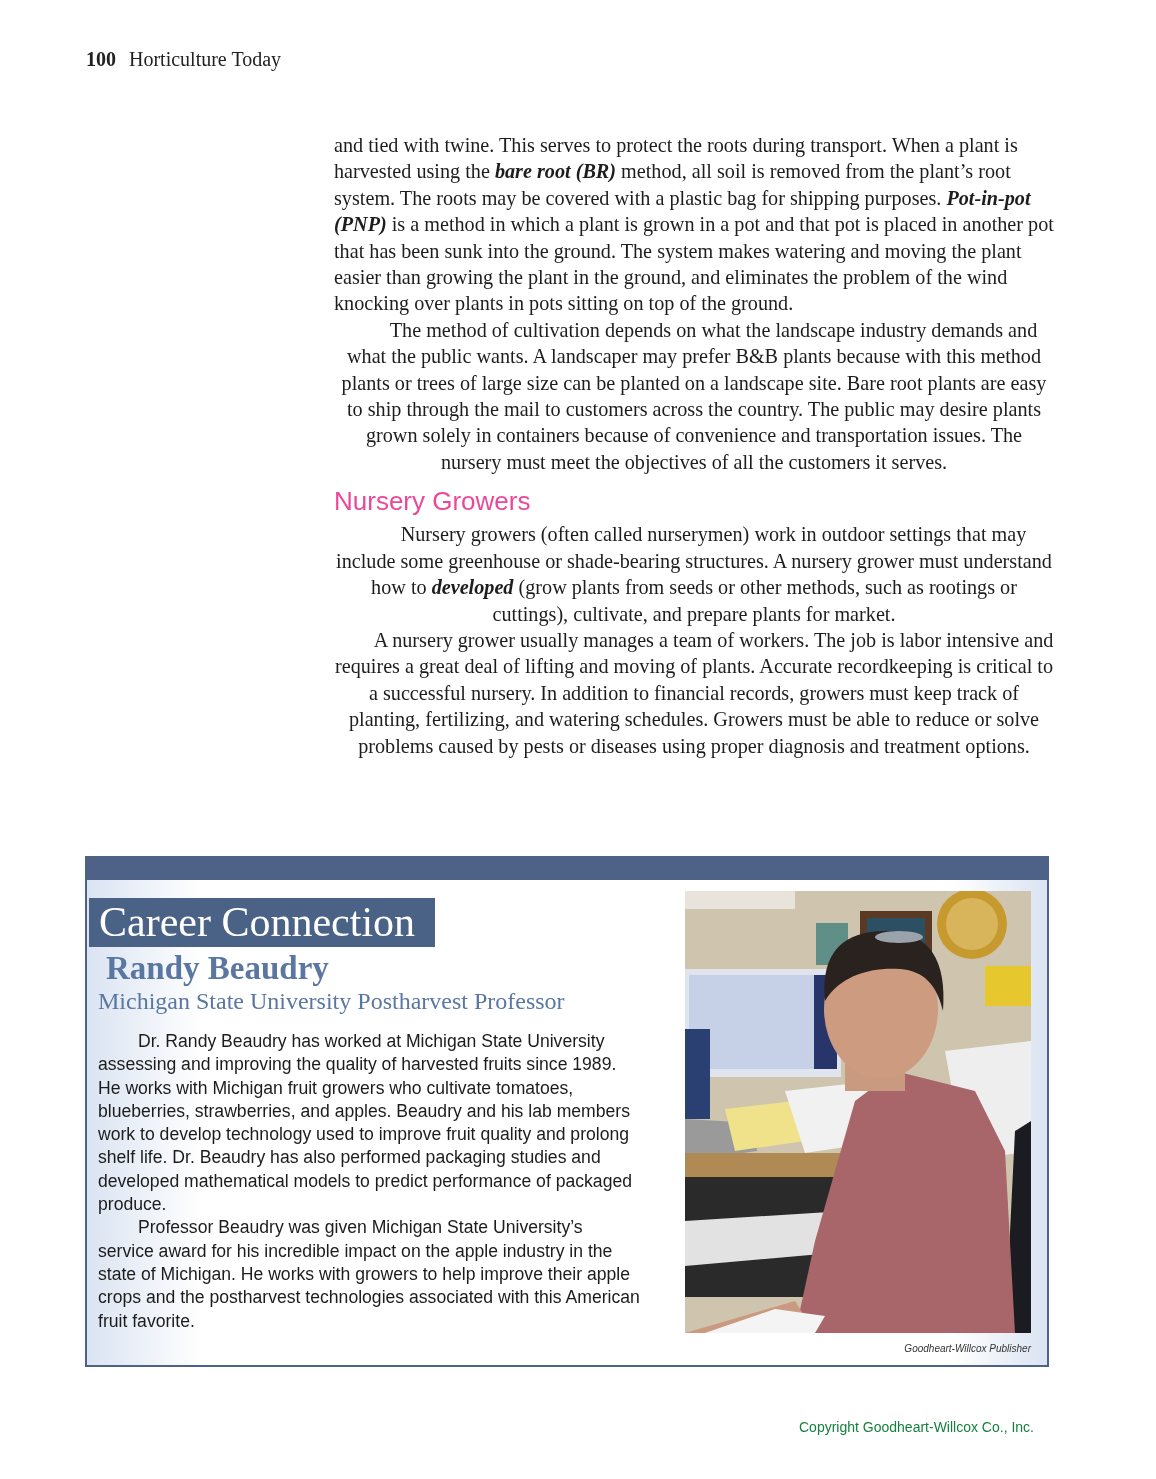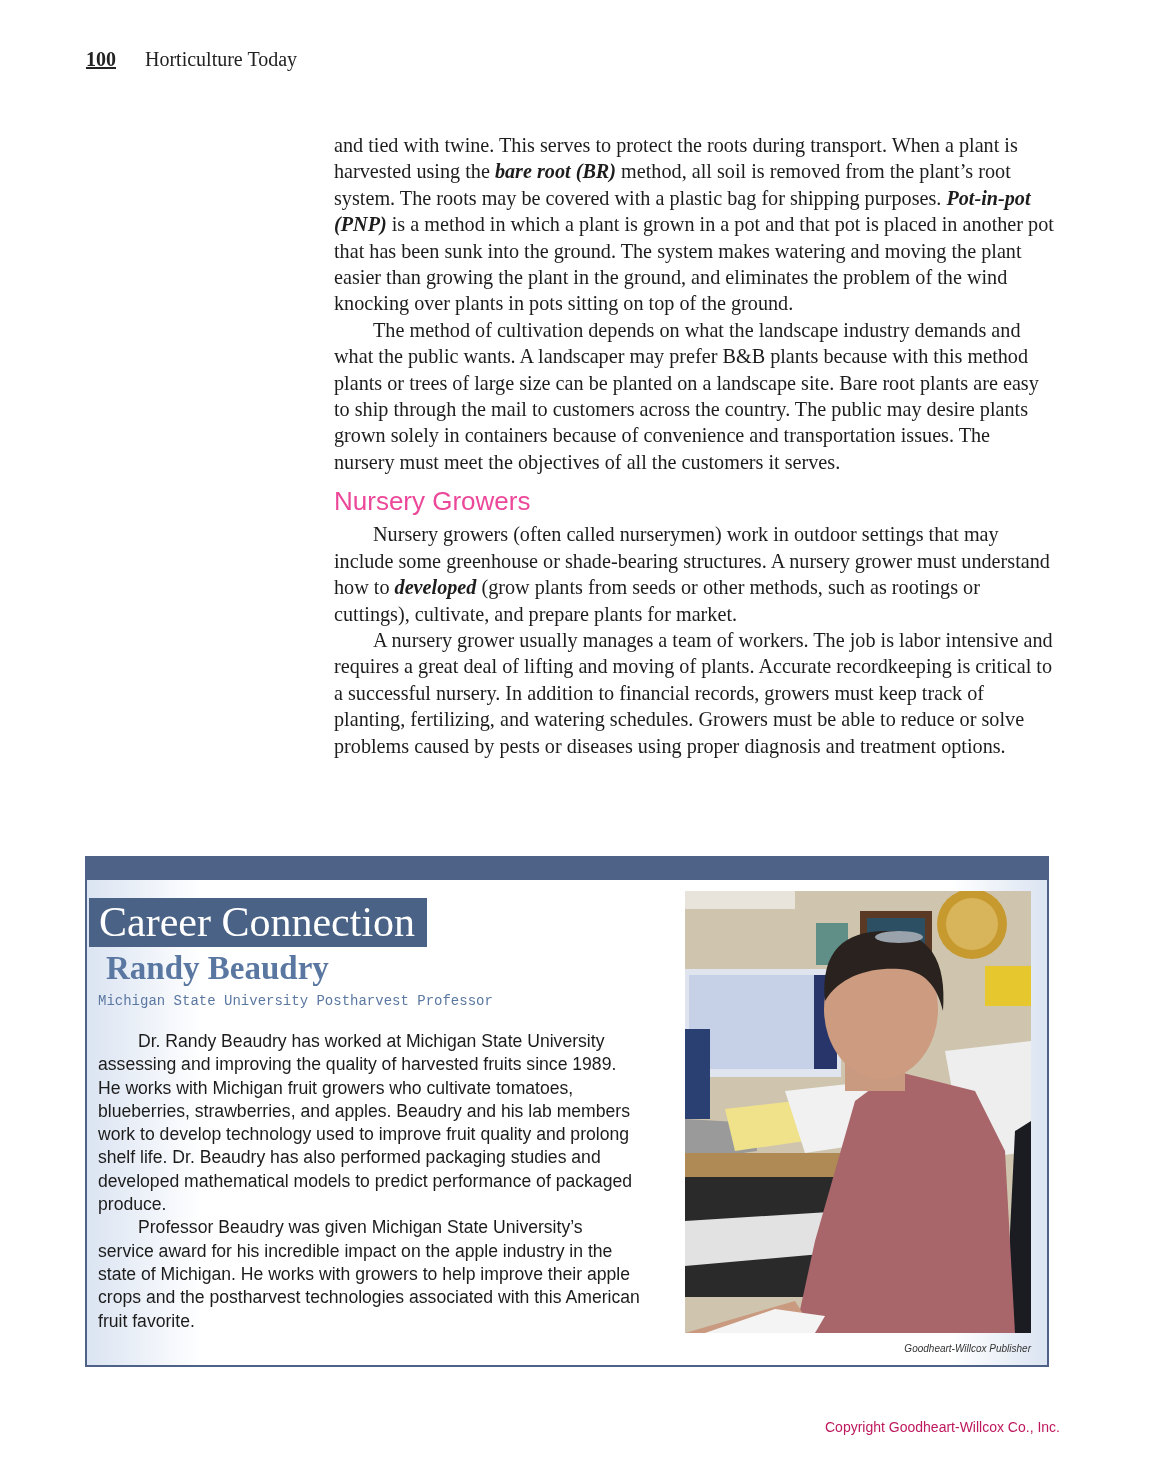--- a/index.html
+++ b/index.html
@@ -1,36 +1,36 @@
 <!DOCTYPE html>
 <html><head>
 <meta charset="utf-8">
 <style>
   html, body { margin: 0; padding: 0; background: #ffffff; }
   body { width: 1156px; height: 1479px; position: relative; overflow: hidden; }
   .running-head { position: absolute; left: 86px; top: 48px; font-family: "Liberation Serif", serif; font-size: 20px; color: #222; }
-  .running-head .pg { font-weight: bold; margin-right: 24px; text-decoration: underline; }
+  .running-head .pg { font-weight: bold; margin-right: 8px; }
   .main { position: absolute; left: 334px; top: 108px; width: 720px; font-family: "Liberation Serif", serif; font-size: 20.2px; line-height: 26.4px; color: #1d1d1d; margin-top: 24px; }
   .main p { margin: 0; }
-  .main p.indent { text-indent: 39px; }
+  .main p.indent { text-indent: 39px; text-align: center; }
   .main em.term { font-style: italic; font-weight: bold; }
   .section-heading { font-family: "Liberation Sans", sans-serif; font-size: 26px; font-weight: normal; color: #ec4899; margin: 10px 0 4px 0; line-height: 32px; }
 
   .box { position: absolute; left: 85px; top: 856px; width: 964px; height: 511px; border: 2px solid #4e6287; box-sizing: border-box; background: linear-gradient(90deg, #dbe4f2 0%, #ffffff 12%, #ffffff 90%, #dbe4f2 100%); }
   .box-bar { position: absolute; left: 0; top: 0; right: 0; height: 22px; background: #4e6187; }
-  .cc-title { position: absolute; left: 2px; top: 40px; height: 49px; padding: 0 12px 0 10px; background: #4a6286; color: #ffffff; font-family: "Liberation Serif", serif; font-size: 42px; line-height: 49px; }
+  .cc-title { position: absolute; left: 2px; top: 40px; height: 49px; padding: 0 20px 0 10px; background: #4a6286; color: #ffffff; font-family: "Liberation Serif", serif; font-size: 42px; line-height: 49px; }
   .cc-name { position: absolute; left: 10px; top: 92px; font-family: "Liberation Serif", serif; font-weight: bold; font-size: 33px; color: #5a77a1; line-height: 36px; margin-left: 9px; }
-  .cc-role { position: absolute; left: 11px; top: 131px; font-family: Liberation Mono, monospace; font-size: 14px; color: #5a77a1; line-height: 24px; }
+  .cc-role { position: absolute; left: 11px; top: 131px; font-family: Liberation Serif, serif; font-size: 24px; color: #5a77a1; line-height: 24px; }
   .cc-body { position: absolute; left: 11px; top: 172px; width: 545px; font-family: "Liberation Sans", sans-serif; font-size: 17.6px; line-height: 23.3px; color: #1c1c1c; }
   .cc-body p { margin: 0; text-indent: 40px; }
 
   .photo { position: absolute; left: 598px; top: 33px; width: 346px; height: 442px; overflow: hidden; background: #c9bfa8; }
   .credit { position: absolute; right: 16px; top: 485px; font-family: "Liberation Sans", sans-serif; font-style: italic; font-size: 10px; color: #333; }
 
-  .copyright { position: absolute; left: 825px; top: 1419px; font-family: "Liberation Sans", sans-serif; font-size: 14px; color: #be185d; }
+  .copyright { position: absolute; left: 799px; top: 1419px; font-family: "Liberation Sans", sans-serif; font-size: 14px; color: #15803d; }
 </style>
 </head>
 <body>
 
 <div class="running-head">
   <span class="pg">100</span>
   <span>Horticulture Today</span>
 </div>
 
 <div class="main">

